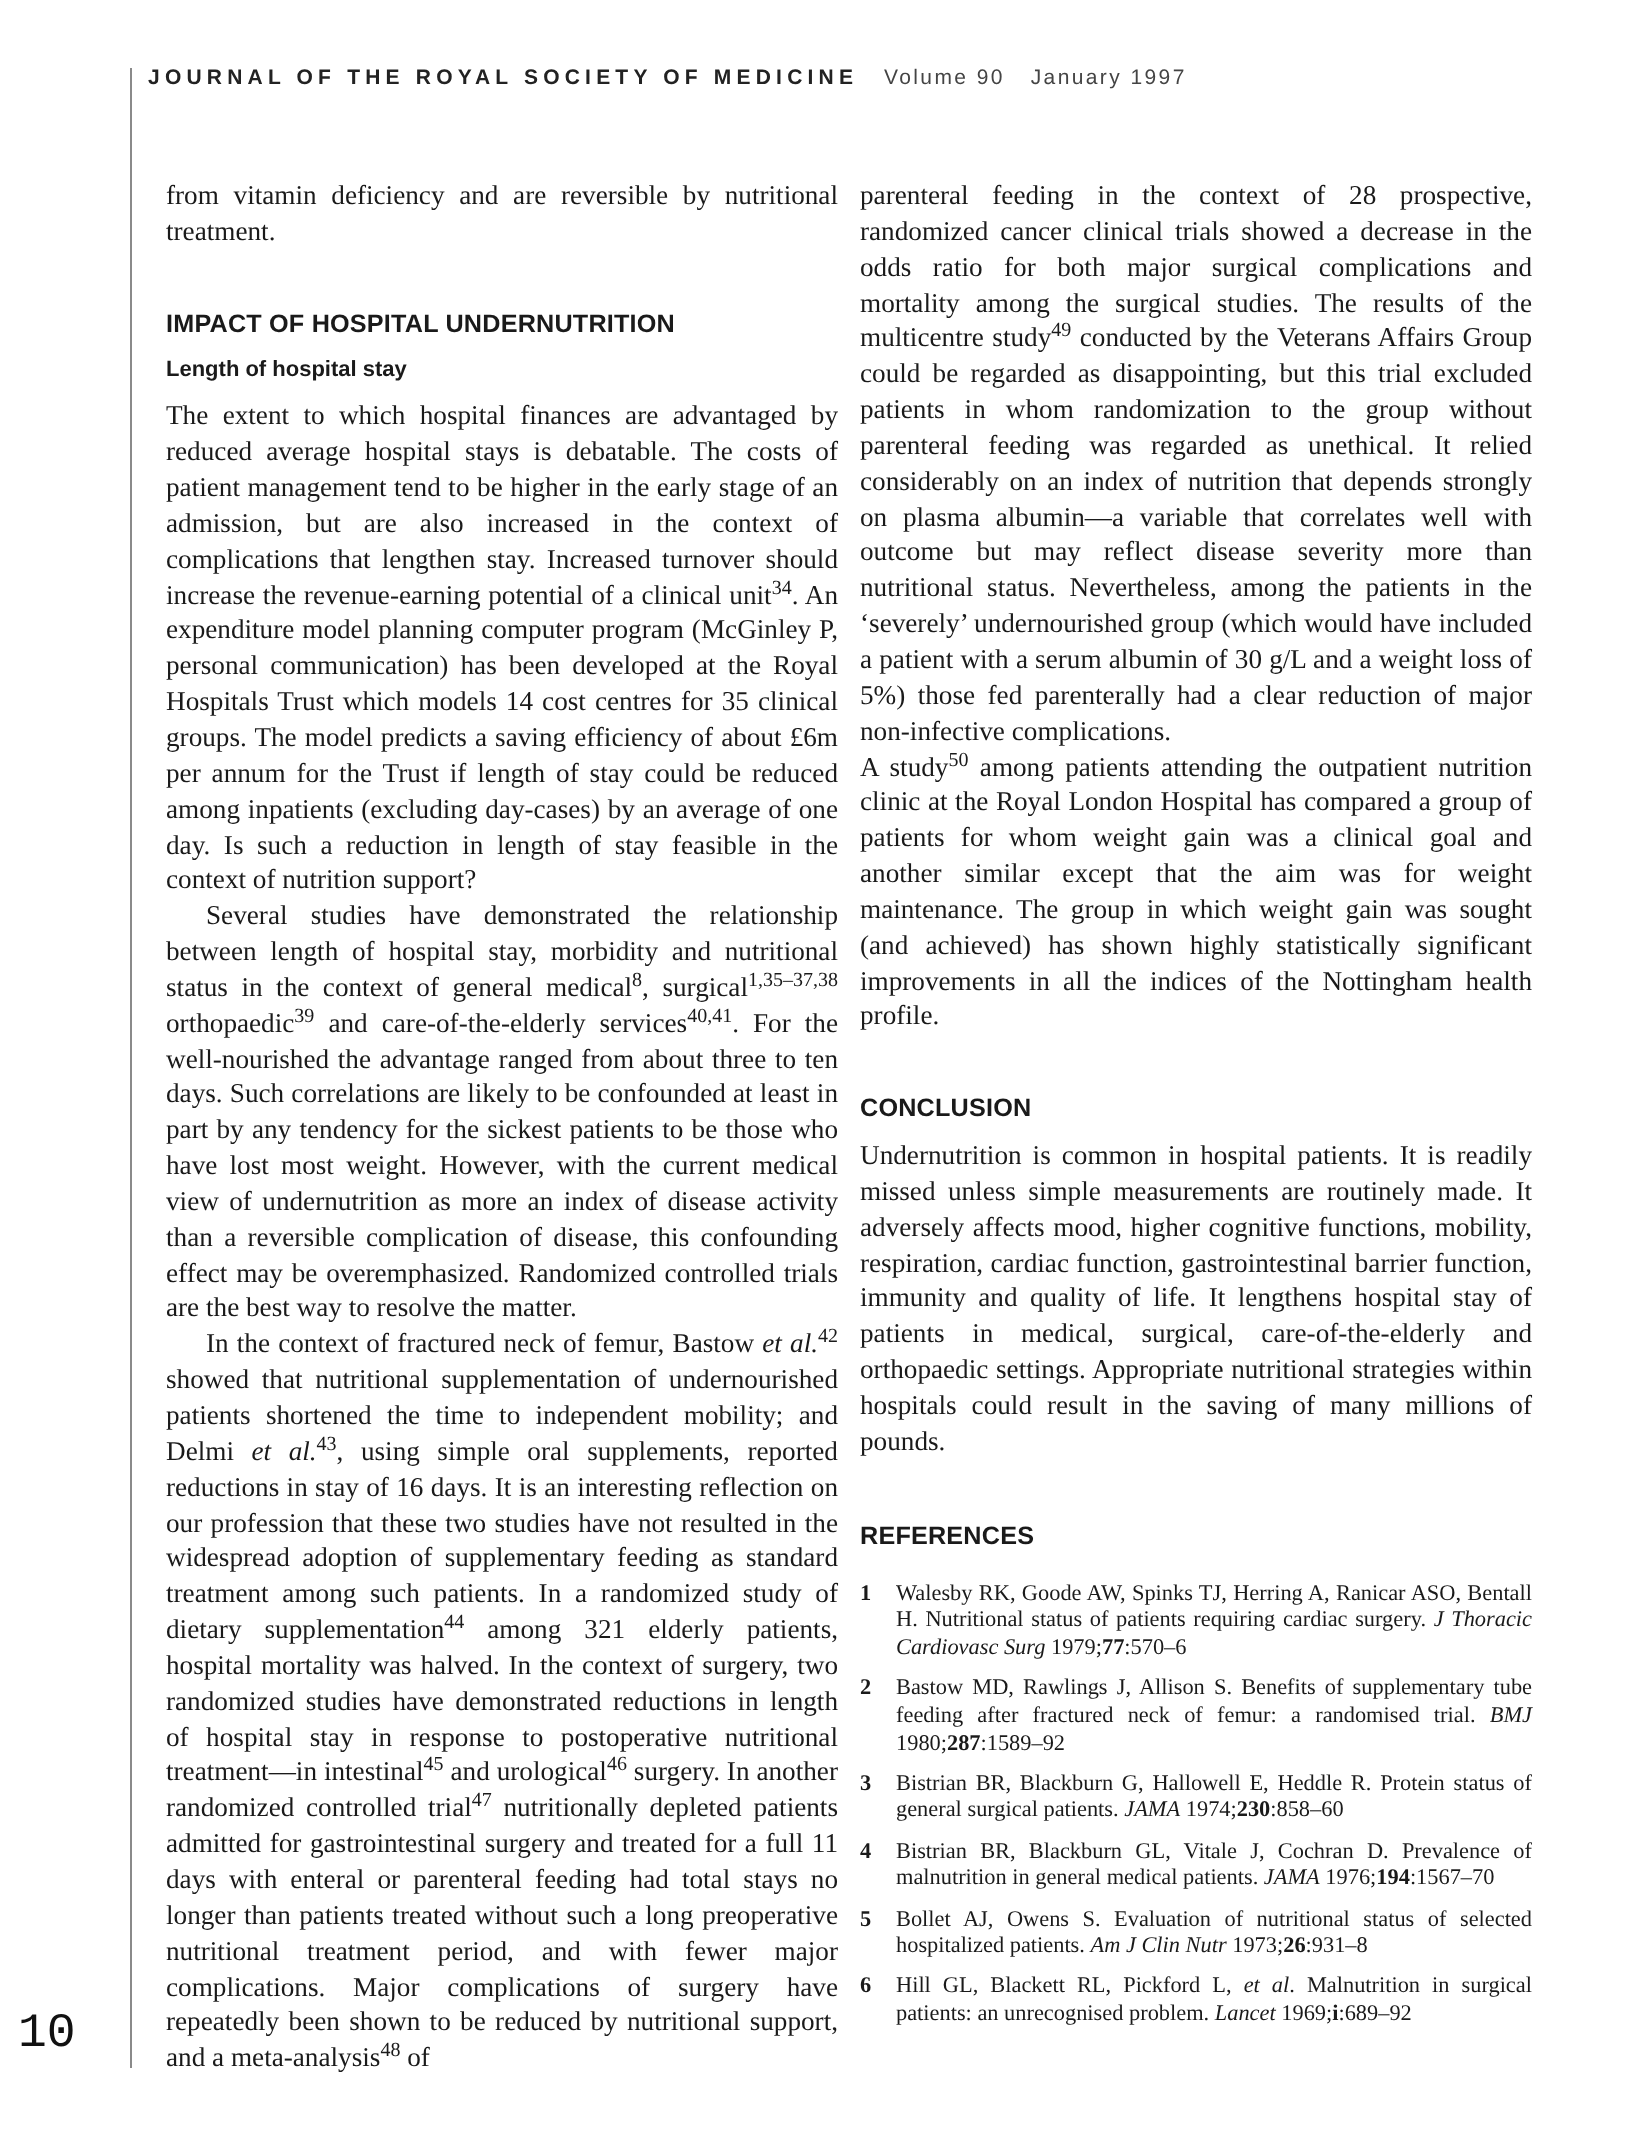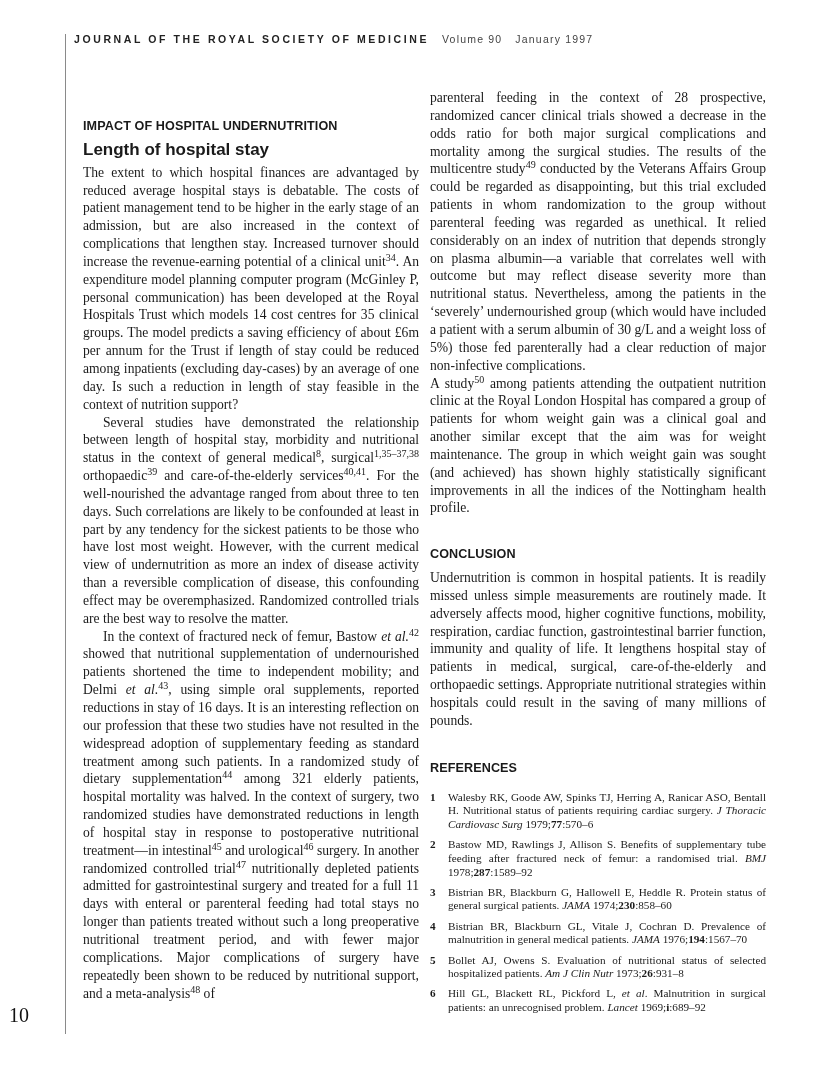--- a/index.html
+++ b/index.html
@@ -9,45 +9,46 @@
   .header { position: absolute; left: 74px; top: 33px; font-family: "Liberation Sans", sans-serif; font-size: 10.5px; color: #222; white-space: nowrap; }
   .header .journal { font-weight: bold; letter-spacing: 2.6px; }
   .header .vol { margin-left: 10px; letter-spacing: 1.2px; color: #444; }
   .header .date { margin-left: 10px; letter-spacing: 1.2px; color: #444; }
   .col { position: absolute; top: 89px; width: 336px; font-family: "Liberation Serif", serif; font-size: 13.6px; line-height: 17.85px; text-align: justify; hyphens: auto; }
   .col-left { left: 83px; }
   .col-right { left: 430px; }
   .col p { margin: 0; }
   .col p.indent { text-indent: 20px; }
   .h1 { font-family: "Liberation Sans", sans-serif; font-weight: bold; font-size: 12.6px; letter-spacing: 0.1px; margin: 29px 0 5px 0; text-align: left; }
-  .h2 { font-family: "Liberation Sans", sans-serif; font-weight: bold; font-size: 17px; margin: 4px 0 5px 0; text-align: left; }
+  .h2 { font-family: "Liberation Sans", sans-serif; font-weight: bold; font-size: 11px; margin: 4px 0 5px 0; text-align: left; }
   .h2.spaced { margin-top: 27px; }
   .h1.refs { margin-top: 30px; margin-bottom: 13px; }
   sup { font-size: 10px; line-height: 0; vertical-align: 5px; }
   .refs-list { font-family: "Liberation Serif", serif; font-size: 11.2px; line-height: 13.7px; }
   .ref { display: flex; margin-bottom: 6.5px; }
   .ref-num { width: 18px; flex: 0 0 18px; font-weight: bold; }
   .ref-text { flex: 1; text-align: justify; }
   .ref-text i { font-style: italic; }
   .ref-text b { font-weight: bold; }
-  .page-num { position: absolute; left: 9px; top: 1004px; font-family: Liberation Serif, serif; font-size: 20px; color: #111; }
+  .page-num { position: absolute; left: 9px; top: 1004px; font-family: Liberation Mono, monospace; font-size: 24px; color: #111; }
 </style>
 </head>
 <body>
 
 <div class="page">
   <div class="rule-left"></div>
 
   <div class="header">
     <span class="journal">JOURNAL OF THE ROYAL SOCIETY OF MEDICINE</span>
     <span class="vol">Volume 90</span>
     <span class="date">January 1997</span>
   </div>
 
   <div class="col col-left">
+    <p>from vitamin deficiency and are reversible by nutritional treatment.</p>
 
     <div class="h1">IMPACT OF HOSPITAL UNDERNUTRITION</div>
     <div class="h2">Length of hospital stay</div>
 
     <p><span>The extent to which hospital finances are advantaged by reduced average hospital stays is debatable. The costs of patient management tend to be higher in the early stage of an admission, but are also increased in the context of complications that lengthen stay. Increased turnover should increase the revenue-earning potential of a clinical unit</span><sup>34</sup><span>. An expenditure model planning computer program (McGinley P, personal communication) has been developed at the Royal Hospitals Trust which models 14 cost centres for 35 clinical groups. The model predicts a saving efficiency of about £6m per annum for the Trust if length of stay could be reduced among inpatients (excluding day-cases) by an average of one day. Is such a reduction in length of stay feasible in the context of nutrition support?</span></p>
 
     <p class="indent"><span>Several studies have demonstrated the relationship between length of hospital stay, morbidity and nutritional status in the context of general medical</span><sup>8</sup><span>, surgical</span><sup>1,35–37,38</sup><span> orthopaedic</span><sup>39</sup><span> and care-of-the-elderly services</span><sup>40,41</sup><span>. For the well-nourished the advantage ranged from about three to ten days. Such correlations are likely to be confounded at least in part by any tendency for the sickest patients to be those who have lost most weight. However, with the current medical view of undernutrition as more an index of disease activity than a reversible complication of disease, this confounding effect may be overemphasized. Randomized controlled trials are the best way to resolve the matter.</span></p>
 
     <p class="indent"><span>In the context of fractured neck of femur, Bastow </span><i>et al.</i><sup>42</sup><span> showed that nutritional supplementation of undernourished patients shortened the time to independent mobility; and Delmi </span><i>et al.</i><sup>43</sup><span>, using simple oral supplements, reported reductions in stay of 16 days. It is an interesting reflection on our profession that these two studies have not resulted in the widespread adoption of supplementary feeding as standard treatment among such patients. In a randomized study of dietary supplementation</span><sup>44</sup><span> among 321 elderly patients, hospital mortality was halved. In the context of surgery, two randomized studies have demonstrated reductions in length of hospital stay in response to postoperative nutritional treatment—in intestinal</span><sup>45</sup><span> and urological</span><sup>46</sup><span> surgery. In another randomized controlled trial</span><sup>47</sup><span> nutritionally depleted patients admitted for gastrointestinal surgery and treated for a full 11 days with enteral or parenteral feeding had total stays no longer than patients treated without such a long preoperative nutritional treatment period, and with fewer major complications. Major complications of surgery have repeatedly been shown to be reduced by nutritional support, and a meta-analysis</span><sup>48</sup><span> of</span></p>
   </div>
@@ -61,21 +62,21 @@
     <p>Undernutrition is common in hospital patients. It is readily missed unless simple measurements are routinely made. It adversely affects mood, higher cognitive functions, mobility, respiration, cardiac function, gastrointestinal barrier function, immunity and quality of life. It lengthens hospital stay of patients in medical, surgical, care-of-the-elderly and orthopaedic settings. Appropriate nutritional strategies within hospitals could result in the saving of many millions of pounds.</p>
 
     <div class="h1 refs">REFERENCES</div>
     <div class="refs-list">
       <div class="ref">
         <span class="ref-num">1</span>
         <span class="ref-text"><span>Walesby RK, Goode AW, Spinks TJ, Herring A, Ranicar ASO, Bentall H. Nutritional status of patients requiring cardiac surgery. </span><i>J Thoracic Cardiovasc Surg</i><span> 1979;</span><b>77</b><span>:570–6</span></span>
       </div>
       <div class="ref">
         <span class="ref-num">2</span>
-        <span class="ref-text"><span>Bastow MD, Rawlings J, Allison S. Benefits of supplementary tube feeding after fractured neck of femur: a randomised trial. </span><i>BMJ</i><span> 1978;</span><b>287</b><span>:1589–92</span></span>
+        <span class="ref-text"><span>Bastow MD, Rawlings J, Allison S. Benefits of supplementary tube feeding after fractured neck of femur: a randomised trial. </span><i>BMJ</i><span> 1980;</span><b>287</b><span>:1589–92</span></span>
       </div>
       <div class="ref">
         <span class="ref-num">3</span>
         <span class="ref-text"><span>Bistrian BR, Blackburn G, Hallowell E, Heddle R. Protein status of general surgical patients. </span><i>JAMA</i><span> 1974;</span><b>230</b><span>:858–60</span></span>
       </div>
       <div class="ref">
         <span class="ref-num">4</span>
         <span class="ref-text"><span>Bistrian BR, Blackburn GL, Vitale J, Cochran D. Prevalence of malnutrition in general medical patients. </span><i>JAMA</i><span> 1976;</span><b>194</b><span>:1567–70</span></span>
       </div>
       <div class="ref">

